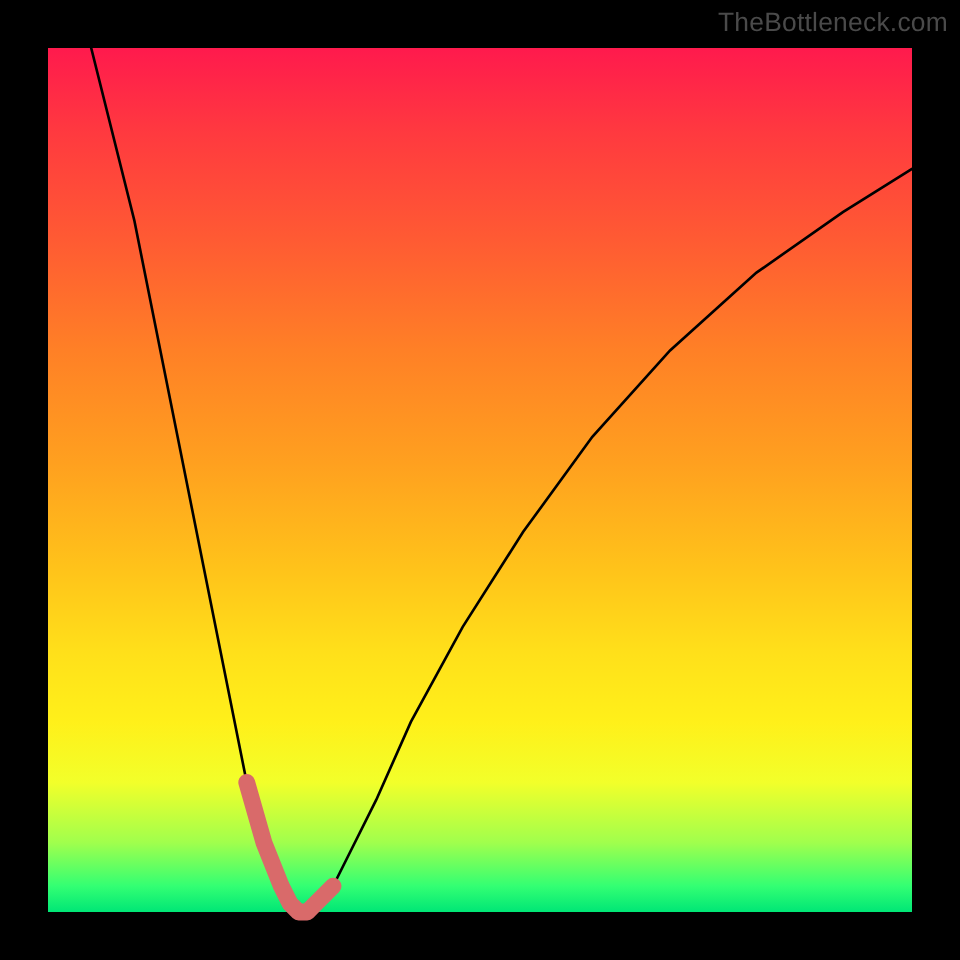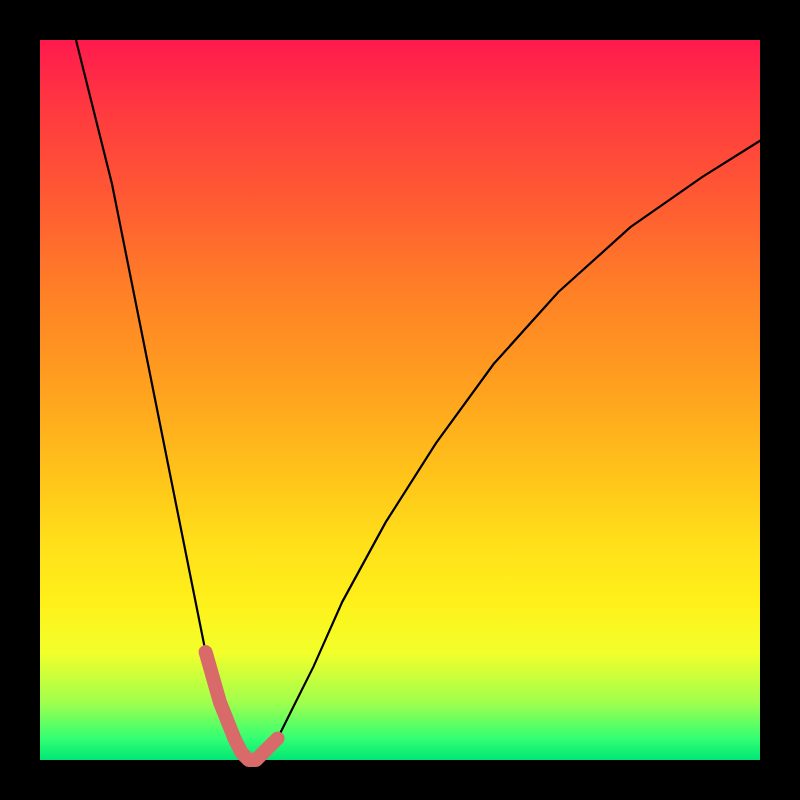--- a/index.html
+++ b/index.html
@@ -53,19 +53,20 @@
     position: absolute;
     left: 0; top: 0;
     width: 720px; height: 720px;
     overflow: visible;
   }
 </style>
 </head>
 <body>
 
 <div class="frame">
+  <div class="watermark">TheBottleneck.com</div>
   <div class="plot">
     <svg class="curve" viewBox="0 0 720 720">
       <path id="curve-path" fill="none" stroke="#000" stroke-width="2.2" stroke-linecap="round" d="M36.0 0.0 L72.0 144.0 L108.0 324.0 L129.6 432.0 L151.2 540.0 L165.6 612.0 L180.0 662.4 L194.4 698.4 L201.6 712.8 L208.8 720.0 L216.0 720.0 L223.2 712.8 L237.6 698.4 L252.0 669.6 L273.6 626.4 L302.4 561.6 L345.6 482.4 L396.0 403.2 L453.6 324.0 L518.4 252.0 L590.4 187.2 L662.4 136.8 L720.0 100.8"></path>
       <path id="marker-path" fill="none" stroke="#d96a6a" stroke-width="14" stroke-linecap="round" stroke-linejoin="round" d="M165.6 612.0 L180.0 662.4 L194.4 698.4 L201.6 712.8 L208.8 720.0 L216.0 720.0 L223.2 712.8 L237.6 698.4"></path>
     </svg>
   </div>
 </div>
 
 </body></html>

